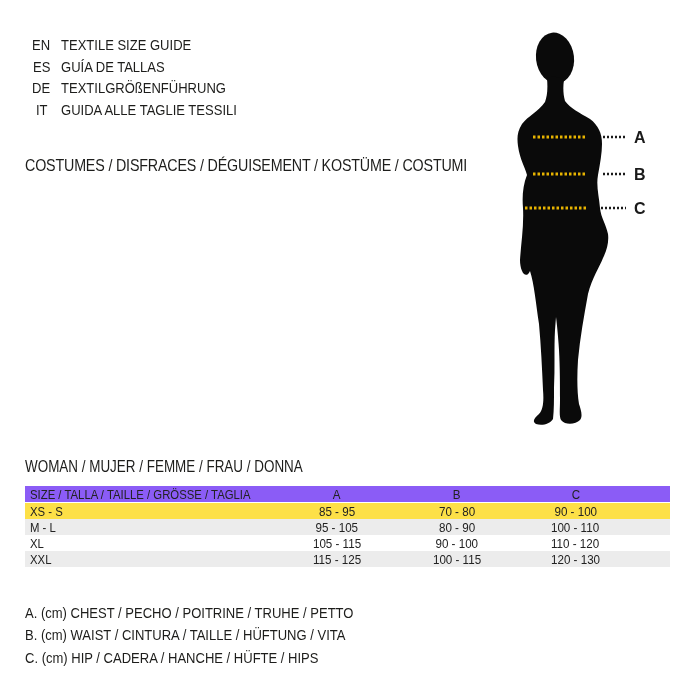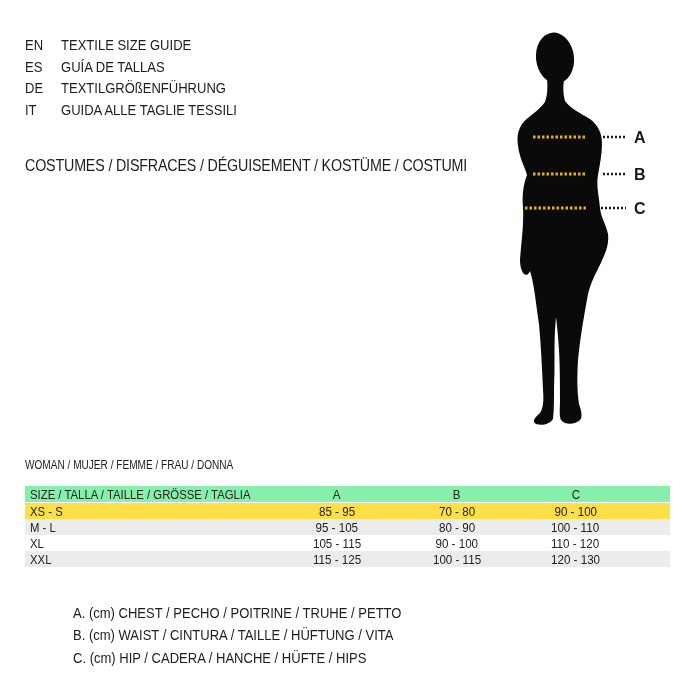--- a/index.html
+++ b/index.html
@@ -4,33 +4,33 @@
 <style>
   html,body{margin:0;padding:0;}
   body{
     width:700px;height:700px;position:relative;background:#ffffff;
     font-family:"Liberation Sans", sans-serif;color:#1d1d1b;overflow:hidden;
   }
   
   .sq-l{display:inline-block;transform:scaleX(0.84);transform-origin:0 50%;white-space:nowrap;}
   .sq-c{display:inline-block;transform:scaleX(0.86);transform-origin:50% 50%;white-space:nowrap;}
 
-  .lang-list{position:absolute;left:25px;top:34px;}
+  .lang-list{position:absolute;left:25px;top:34px;text-align:center;}
   .lang-row{display:flex;line-height:21.5px;font-size:15.5px;}
   .lang-code{width:36px;flex:0 0 36px;}
 
   .costumes-title{
     position:absolute;left:25px;top:156px;font-size:17px;font-weight:normal;
     letter-spacing:-0.2px;
   }
 
   .figure-wrap{position:absolute;left:450px;top:20px;width:250px;height:440px;}
   .figure-wrap svg{display:block;width:250px;height:440px;}
 
-  .woman-title{position:absolute;left:25px;top:458px;font-size:12px;text-align:right;}
+  .woman-title{position:absolute;left:25px;top:458px;font-size:16px;text-align:right;}
 
   table.size-table{
     position:absolute;left:25px;top:486px;width:645px;
     border-collapse:collapse;table-layout:fixed;font-size:13.5px;color:#222222;
   }
   table.size-table th, table.size-table td{
     font-weight:normal;padding:0;height:16px;vertical-align:middle;
     text-align:center;overflow:hidden;
   }
   table.size-table .col-size{width:252px;}
@@ -39,21 +39,21 @@
   table.size-table .col-c{width:153px;}
   table.size-table th:first-child, table.size-table td:first-child{
     text-align:left;padding-left:5px;
   }
   table.size-table th:last-child, table.size-table td:last-child{
     padding-right:36px;
   }
   table.size-table thead tr{border-bottom:1px solid #ffffff;}
 
   .legend{position:absolute;left:25px;top:602px;font-size:15.5px;line-height:22.4px;}
-  .legend-line{display:block;margin-left:48px;}
+  .legend-line{display:block;}
 </style>
 </head>
 <body>
 
 <div class="lang-list">
   <div class="lang-row">
     <span class="lang-code"><span class="sq-l">EN</span></span>
     <span class="sq-l">TEXTILE SIZE GUIDE</span>
   </div>
   <div class="lang-row">
@@ -132,21 +132,21 @@
 </div>
 
 <table class="size-table">
   <colgroup>
     <col class="col-size">
       <col class="col-a">
       <col class="col-b">
       <col class="col-c">
   </colgroup>
   <thead>
-    <tr style="background:#86efac;padding-left:44px;">
+    <tr style="background:#8b5cf6;padding-left:44px;">
       <th><span class="sq-l">SIZE / TALLA / TAILLE / GRÖSSE / TAGLIA</span></th>
       <th><span class="sq-c">A</span></th>
       <th><span class="sq-c">B</span></th>
       <th><span class="sq-c">C</span></th>
     </tr>
   </thead>
   <tbody>
     <tr style="background:#fde047;margin-left:28px;">
       <td><span class="sq-l">XS - S</span></td>
       <td><span class="sq-c">85 - 95</span></td>

